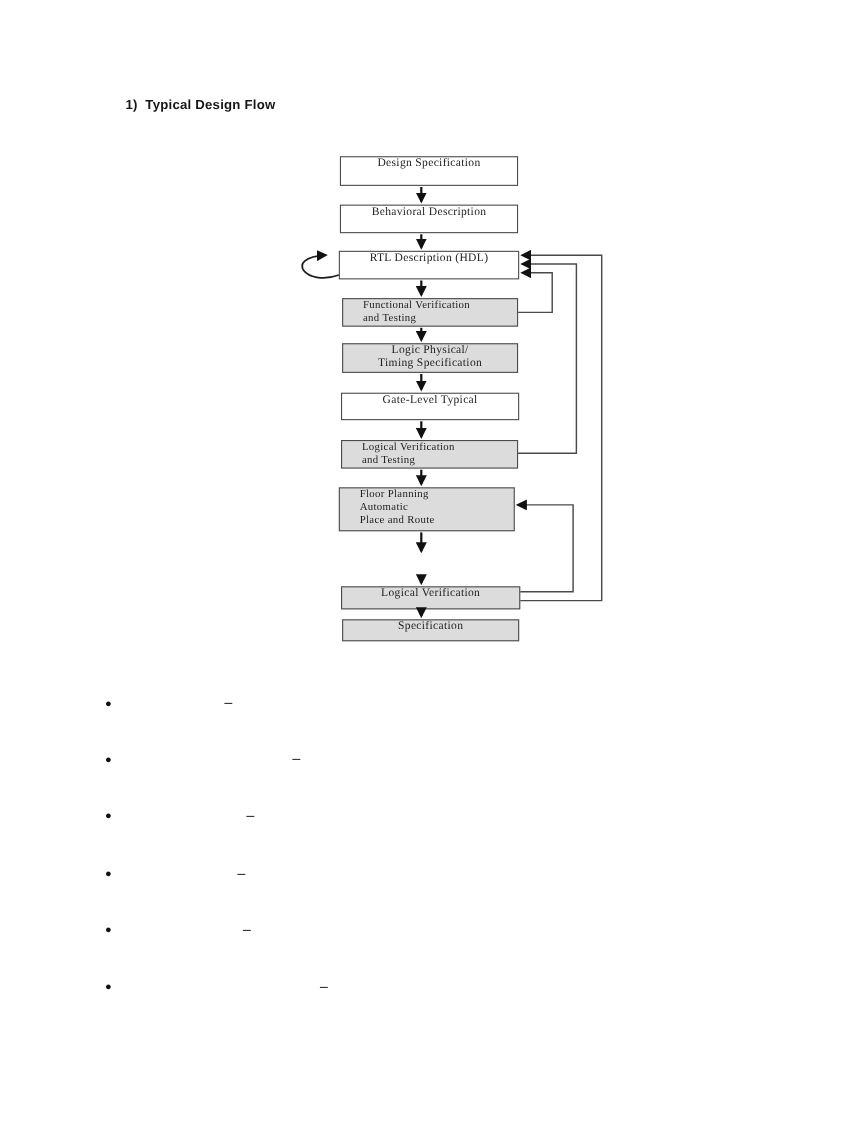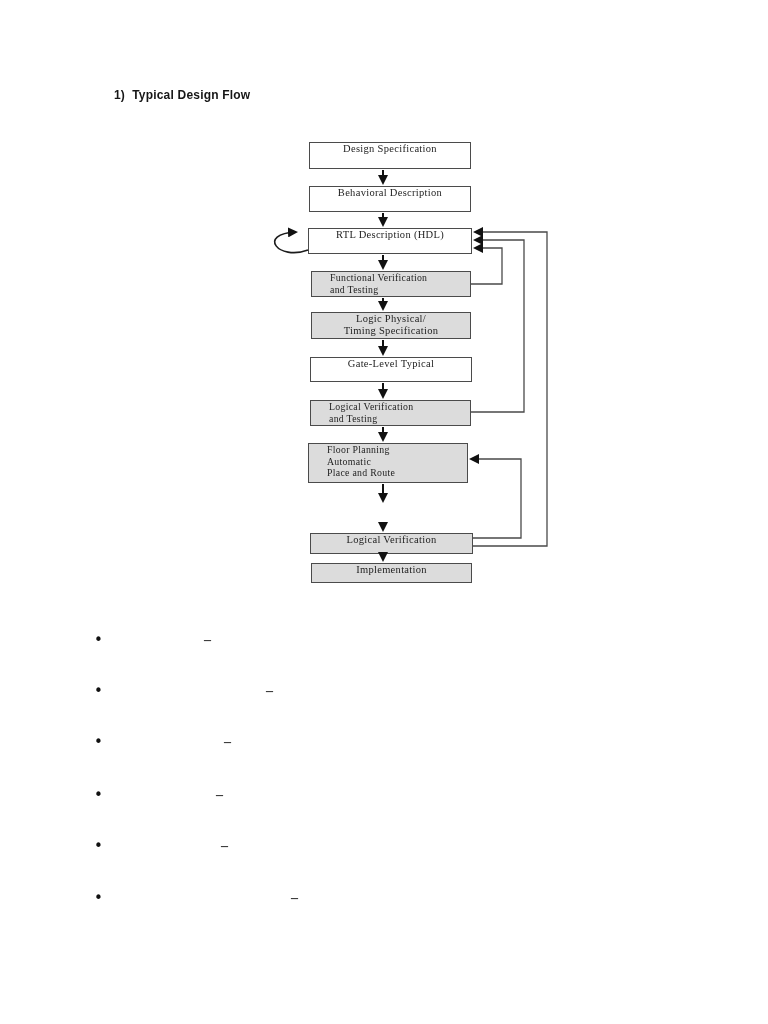--- a/index.html
+++ b/index.html
@@ -76,21 +76,21 @@
     </div>
     <div class="fbox gray left" style="left: 308px; top: 443px; width: 160px; height: 40px;">
       <div class="bl">Floor Planning</div>
       <div class="bl">Automatic</div>
       <div class="bl">Place and Route</div>
     </div>
     <div class="fbox gray center" style="left: 310px; top: 533px; width: 163px; height: 21px;">
       <div class="bl">Logical Verification</div>
     </div>
     <div class="fbox gray center" style="left: 311px; top: 563px; width: 161px; height: 20px;">
-      <div class="bl">Implementation</div>
+      <div class="bl">Specification</div>
     </div>
     <svg id="connector-svg" viewBox="0 0 768 1024">
       <defs>
         <marker id="mhead" markerUnits="userSpaceOnUse" markerWidth="10" markerHeight="10" refX="8" refY="5" orient="auto">
           <path d="M0,0 L10,5 L0,10 Z" fill="#111111"></path>
         </marker>
       </defs>
       <line x1="383" y1="170" x2="383" y2="183" stroke="#111111" stroke-width="2" marker-end="url(#mhead)"></line>
       <line x1="383" y1="213" x2="383" y2="225" stroke="#111111" stroke-width="2" marker-end="url(#mhead)"></line>
       <line x1="383" y1="255" x2="383" y2="268" stroke="#111111" stroke-width="2" marker-end="url(#mhead)"></line>

